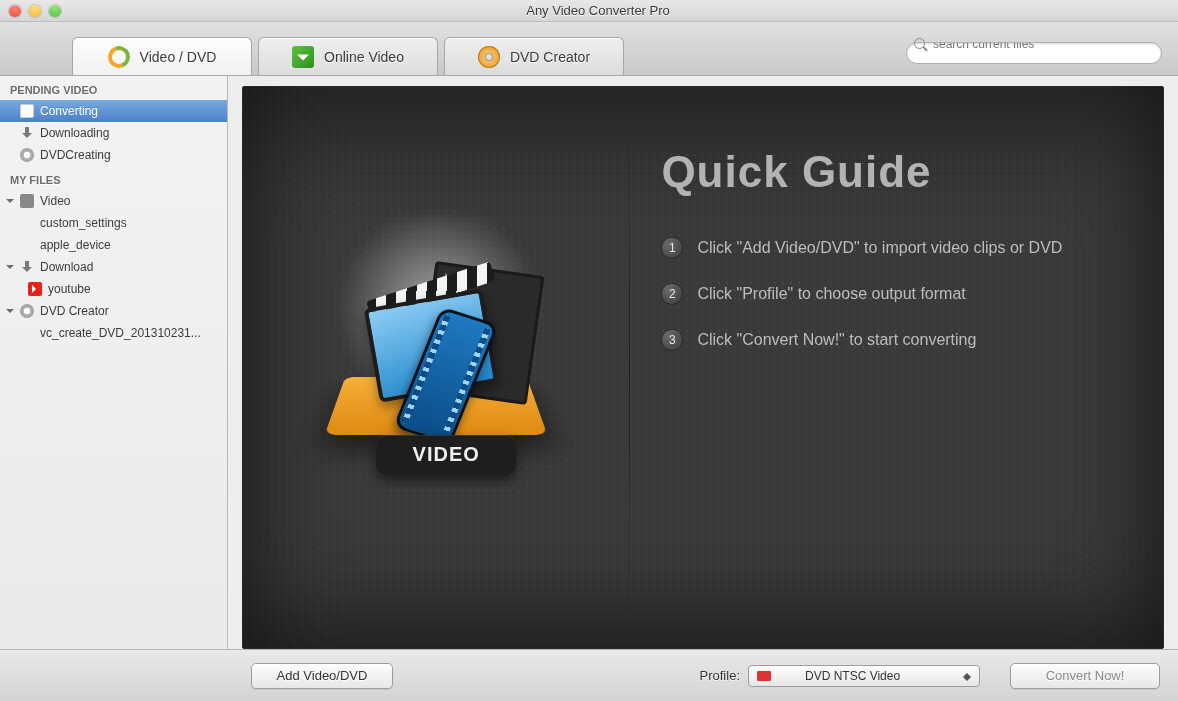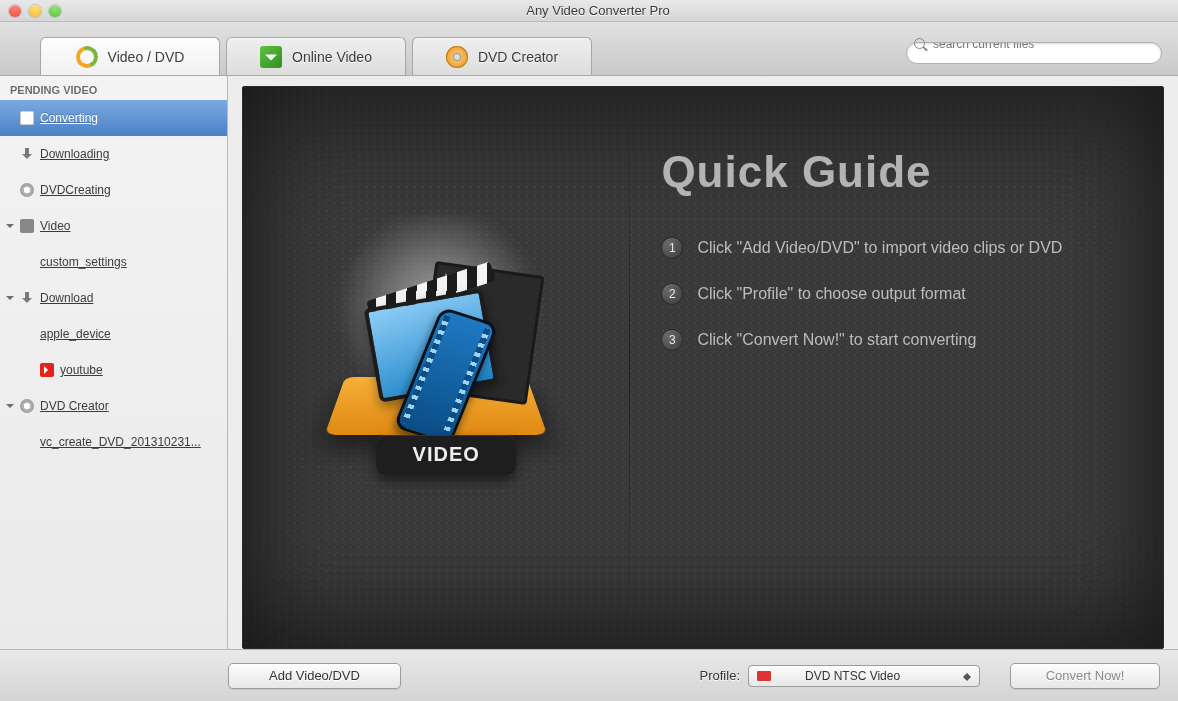--- a/index.html
+++ b/index.html
@@ -9,42 +9,42 @@
 .titlebar { height: 22px; background: linear-gradient(#e8e8e8,#d6d6d6); border-bottom: 1px solid #bdbdbd; display: flex; align-items: center; position: relative; }
 .traffic { display: flex; gap: 8px; padding-left: 9px; }
 .tl-btn { width: 12px; height: 12px; border-radius: 50%; box-shadow: inset 0 1px 0 rgba(255,255,255,.4), 0 0 0 1px rgba(0,0,0,.15); }
 .tl-close { background: radial-gradient(circle at 50% 30%, #ff7f74, #ed4c3c); }
 .tl-min { background: radial-gradient(circle at 50% 30%, #ffdd6f, #f7b733); }
 .tl-zoom { background: radial-gradient(circle at 50% 30%, #8de577, #56c13e); }
 .titlebar .title { position: absolute; left: 18px; right: 0; text-align: center; font-size: 13px; color: #3a3a3a; text-shadow: 0 1px 0 #fff; pointer-events: none; }
 
 
 .toolbar { height: 54px; background: linear-gradient(#e1e1e1,#c9c9c9); border-bottom: 1px solid #a9a9a9; display: flex; align-items: flex-end; padding: 0 14px 0 40px; position: relative; }
-.tabs { display: flex; gap: 6px; }
+.tabs { display: flex; gap: 6px; margin-left: 32px; }
 .tab { height: 38px; width: 180px; border: 1px solid #a7a7a7; border-bottom: none; border-radius: 6px 6px 0 0; background: linear-gradient(#efefef,#dcdcdc); display: flex; align-items: center; justify-content: center; gap: 10px; font-size: 14px; color: #3b3b3b; text-shadow: 0 1px 0 #fff; box-shadow: inset 0 1px 0 rgba(255,255,255,.7); cursor: pointer; }
 .tab.active { background: linear-gradient(#fdfdfd,#f1f1f1); position: relative; z-index: 2; }
 .tab .ticon { width: 22px; height: 22px; display: inline-block; }
 .ticon.refresh { position: relative; }
 .ticon.refresh::before { content:""; position:absolute; inset:0; border:4px solid transparent; border-top-color:#7db63b; border-right-color:#7db63b; border-radius:50%; transform:rotate(25deg); }
 .ticon.refresh::after { content:""; position:absolute; inset:0; border:4px solid transparent; border-bottom-color:#f5a623; border-left-color:#f5a623; border-radius:50%; transform:rotate(25deg); }
 .ticon.dl { border-radius:3px; background:linear-gradient(135deg,#5ec341,#2f8f1e); position:relative; }
 .ticon.dl::after { content:""; position:absolute; left:50%; top:50%; width:0; height:0; border:6px solid transparent; border-top-color:#fff; transform:translate(-50%,-20%); }
 .ticon.disc { border-radius:50%; background: radial-gradient(circle,#fff 20%, #f5c26b 22%, #f0a22e 70%, #c87a14 100%); position:relative; box-shadow: 0 0 0 1px #b9801f inset;}
 .ticon.disc::after{ content:""; position:absolute; left:50%; top:50%; width:6px; height:6px; background:#ddd; border-radius:50%; transform:translate(-50%,-50%); box-shadow:0 0 0 1px #999;}
 .search { position: absolute; right: 16px; top: 12px; }
 .search input { width: 256px; height: 22px; border-radius: 11px; border: 1px solid #b0b0b0; background:#fff; padding: 0 10px 17px 26px; font-size: 12px; color:#333; box-shadow: inset 0 1px 2px rgba(0,0,0,.15); }
 .search .sicon { position:absolute; left:8px; top:4px; width:14px; height:14px; }
 .search .sicon::before { content:""; position:absolute; width:9px; height:9px; border:1.5px solid #888; border-radius:50%; }
 .search .sicon::after { content:""; position:absolute; width:5px; height:1.5px; background:#888; transform:rotate(45deg); left:9px; top:10px; }
 
 
 .body { display:flex; height: calc(701px - 22px - 54px - 52px); }
 .sidebar { width: 228px; background: linear-gradient(#f3f3f3,#eaeaea); border-right:1px solid #b9b9b9; font-size: 12px; color:#3c3c3c; overflow:hidden;}
 .shead { padding: 8px 10px 4px; font-size: 11px; font-weight: bold; color:#6c6c6c; text-shadow:0 1px 0 #fff; }
-.srow { display:flex; align-items:center; gap:6px; padding: 3px 6px 3px 20px; height:36px; cursor:pointer;text-decoration:underline; }
+.srow { display:flex; align-items:center; gap:6px; padding: 3px 6px 3px 20px; height:22px; cursor:pointer; }
 .srow.sel { background: linear-gradient(#7aa9df,#4a82c8); color:#fff; text-shadow:0 -1px 0 rgba(0,0,0,.2);}
 .srow .si { width:14px; height:14px; display:inline-block; }
 .srow.sub { padding-left: 40px; }
 .tri { width:0; height:0; border:4px solid transparent; border-top-color:#6d6d6d; transform:translateY(2px); }
 .si.convert{ background:#fff; border-radius:2px; box-shadow:0 0 0 1px rgba(0,0,0,.2) inset;}
 .srow.sel .si.convert{ background:#fff;}
 .si.down{ position:relative;}
 .si.down::before{content:"";position:absolute;left:50%;top:1px;width:4px;height:7px;background:#7a7a7a;transform:translateX(-50%);}
 .si.down::after{content:"";position:absolute;left:50%;top:7px;border:5px solid transparent;border-top-color:#7a7a7a;transform:translateX(-50%);}
 .si.dvd{ border-radius:50%; background:radial-gradient(circle,#fff 30%,#b8b8b8 32%,#888 100%);}
@@ -74,21 +74,21 @@
 .art-label{ position:absolute; left:50px; bottom:-2px; width:140px; height:40px; background:#1e1e1e; border-radius:10px; display:flex; align-items:center; justify-content:center; color:#efefef; font-size:20px; font-weight:600; letter-spacing:1px; box-shadow:inset 0 1px 0 rgba(255,255,255,.1),0 6px 12px rgba(0,0,0,.5);}
 
 .stage-right{ flex:1; padding: 60px 30px 0 32px; color:#c9c9c9;}
 .qg-title{ font-size:44px; font-weight:bold; color:#b3b3b3; letter-spacing:1px; margin-bottom:40px;}
 .step{ display:flex; align-items:center; gap:14px; margin-bottom:24px; font-size:16px; color:#bdbdbd;}
 .stepnum{ width:22px; height:22px; border-radius:11px; background:radial-gradient(circle at 30% 30%,#6a6a6a,#3a3a3a); border:1px solid #2a2a2a; color:#e6e6e6; font-size:12px; display:flex; align-items:center; justify-content:center; box-shadow:inset 0 1px 0 rgba(255,255,255,.15);}
 
 
 .bottombar{ height:52px; background:linear-gradient(#e9e9e9,#d4d4d4); border-top:1px solid #b6b6b6; display:flex; align-items:center; padding:0 18px 0 228px; gap:16px;}
 .btn{ height:26px; border:1px solid #9c9c9c; border-radius:5px; background:linear-gradient(#fdfdfd,#e7e7e7); font-size:13px; color:#333; text-shadow:0 1px 0 #fff; box-shadow:inset 0 1px 0 #fff, 0 1px 1px rgba(0,0,0,.1); cursor:pointer; padding: 0 18px;}
-.btn.add{ width:173px;}
+.btn.add{ width:142px;margin-left:23px;}
 .btn.convert{ width:150px; color:#8a8a8a;}
 .profile-wrap{ margin-left:auto; display:flex; align-items:center; gap:8px; margin-right:14px;}
 .profile-label{ font-size:13px; color:#333; text-shadow:0 1px 0 #fff;}
 .select{ width:232px; height:22px; border:1px solid #9c9c9c; border-radius:4px; background:linear-gradient(#fdfdfd,#e7e7e7); display:flex; align-items:center; padding:0 40px 0 8px; font-size:12px; color:#333; position:relative; box-shadow:inset 0 1px 0 #fff; cursor:pointer;gap:28px;}
 .select .arrows{ position:absolute; right:6px; top:3px; width:10px; height:16px;}
 .select .arrows::before{content:"";position:absolute;left:0;top:0;border:4px solid transparent;border-bottom-color:#555;}
 .select .arrows::after{content:"";position:absolute;left:0;bottom:0;border:4px solid transparent;border-top-color:#555;}
 .select .picon{ width:14px; height:10px; background:#d33; margin-right:6px; border-radius:1px;}
 </style>
 </head>
@@ -133,39 +133,40 @@
     </div>
     <div class="srow">
       <span class="si down"></span>
       <span>Downloading</span>
     </div>
     <div class="srow">
       <span class="si dvd"></span>
       <span>DVDCreating</span>
     </div>
 
+    <div class="shead">MY FILES</div>
 
     <div class="srow" style="padding-left:6px">
       <span class="tri"></span>
       <span class="si vid"></span>
       <span>Video</span>
     </div>
     <div class="srow sub">
         <span>custom_settings</span>
       </div>
+    <div class="srow sub">
+        <span>apple_device</span>
+      </div>
+
     <div class="srow" style="padding-left:6px">
       <span class="tri"></span>
       <span class="si down"></span>
       <span>Download</span>
     </div>
-
-    <div class="srow sub">
-        <span>apple_device</span>
-      </div>
-    <div class="srow sub" style="padding-left:40px">
+    <div class="srow sub" style="padding-left:28px">
       <span class="si yt"></span>
       <span>youtube</span>
     </div>
 
     <div class="srow" style="padding-left:6px">
       <span class="tri"></span>
       <span class="si dvd"></span>
       <span>DVD Creator</span>
     </div>
     <div class="srow sub">

